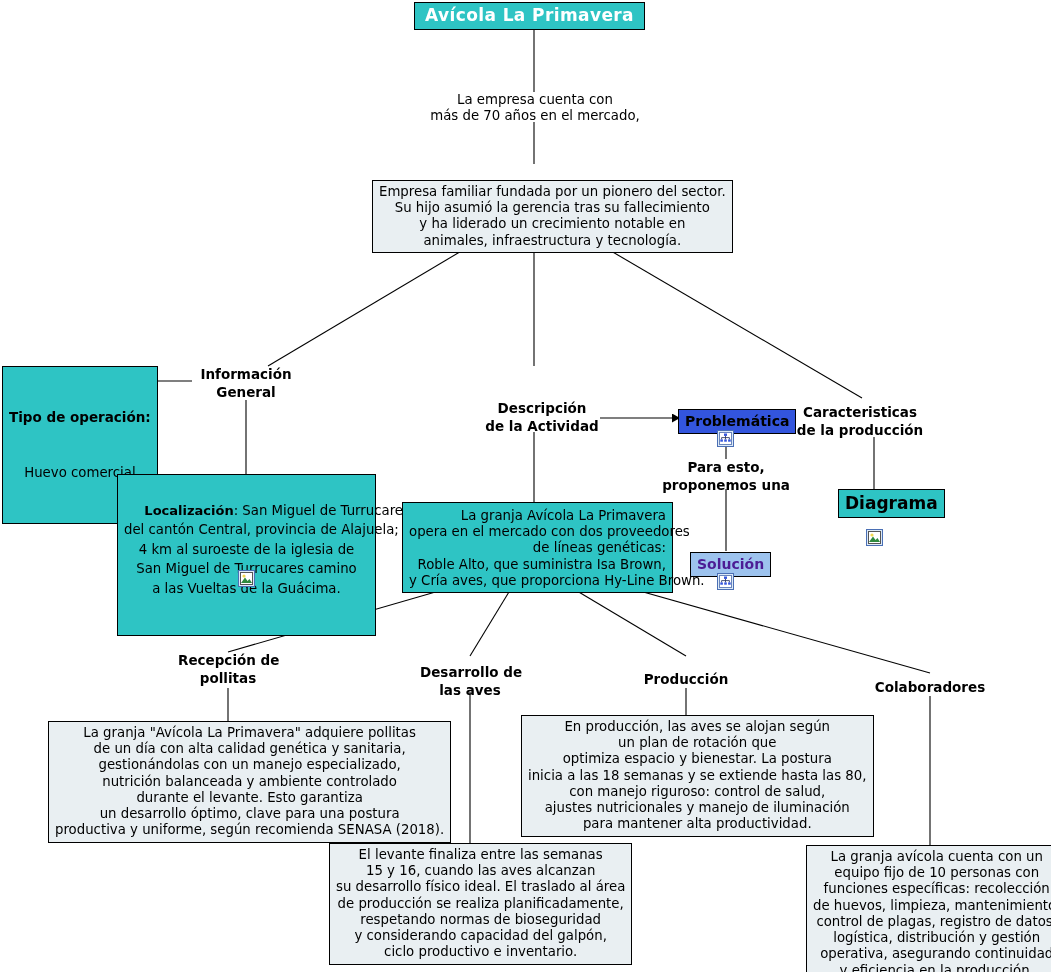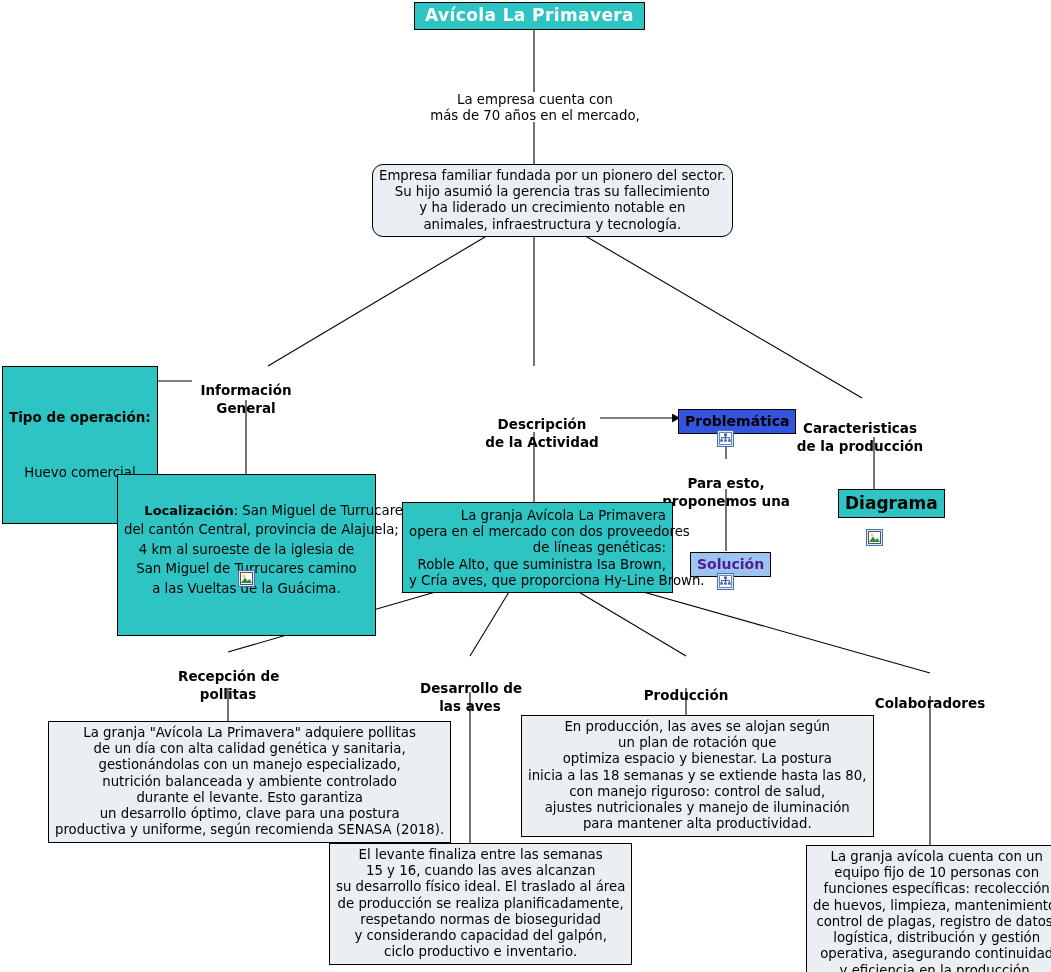--- a/index.html
+++ b/index.html
@@ -32,21 +32,20 @@
     text-align: center;
     line-height: 1.22;
   }
   
   .label-node {
     font-weight: bold;
     font-size: 13.5px;
     color: #000;
     white-space: pre;
     line-height: 1.3;
-    margin-top: 16px;
   }
   
   .box {
     border: 1px solid #000000;
     padding: 3px 6px;
     white-space: pre;
   }
   .box-cyan {
     background: #2ec4c4;
   }
@@ -144,21 +143,21 @@
       <line x1="686" y1="688" x2="686" y2="715"></line>
       <line x1="930" y1="696" x2="930" y2="845"></line>
     </g>
   </svg>
 
   <div class="node title-box" style="left:414px; top:2px;">Avícola La Primavera</div>
 
   <div class="node free-text" style="left:390px; top:92px; width:290px;">La empresa cuenta con
 más de 70 años en el mercado,</div>
 
-  <div class="node box box-pale" style="left:372px; top:164px;border-radius:11px;">Empresa familiar fundada por un pionero del sector.
+  <div class="node box box-pale" style="left:372px; top:180px;">Empresa familiar fundada por un pionero del sector.
 Su hijo asumió la gerencia tras su fallecimiento
 y ha liderado un crecimiento notable en
 animales, infraestructura y tecnología.</div>
 
   <div class="node label-node" style="left:196px; top:366px; width:100px;">Información
 General</div>
 
   <div class="node box box-cyan" style="left:2px; top:366px;">
     <div class="cyan-head" style="font-size:13.5px;">Tipo de operación:</div>
     <div class="cyan-body">Huevo comercial</div>

